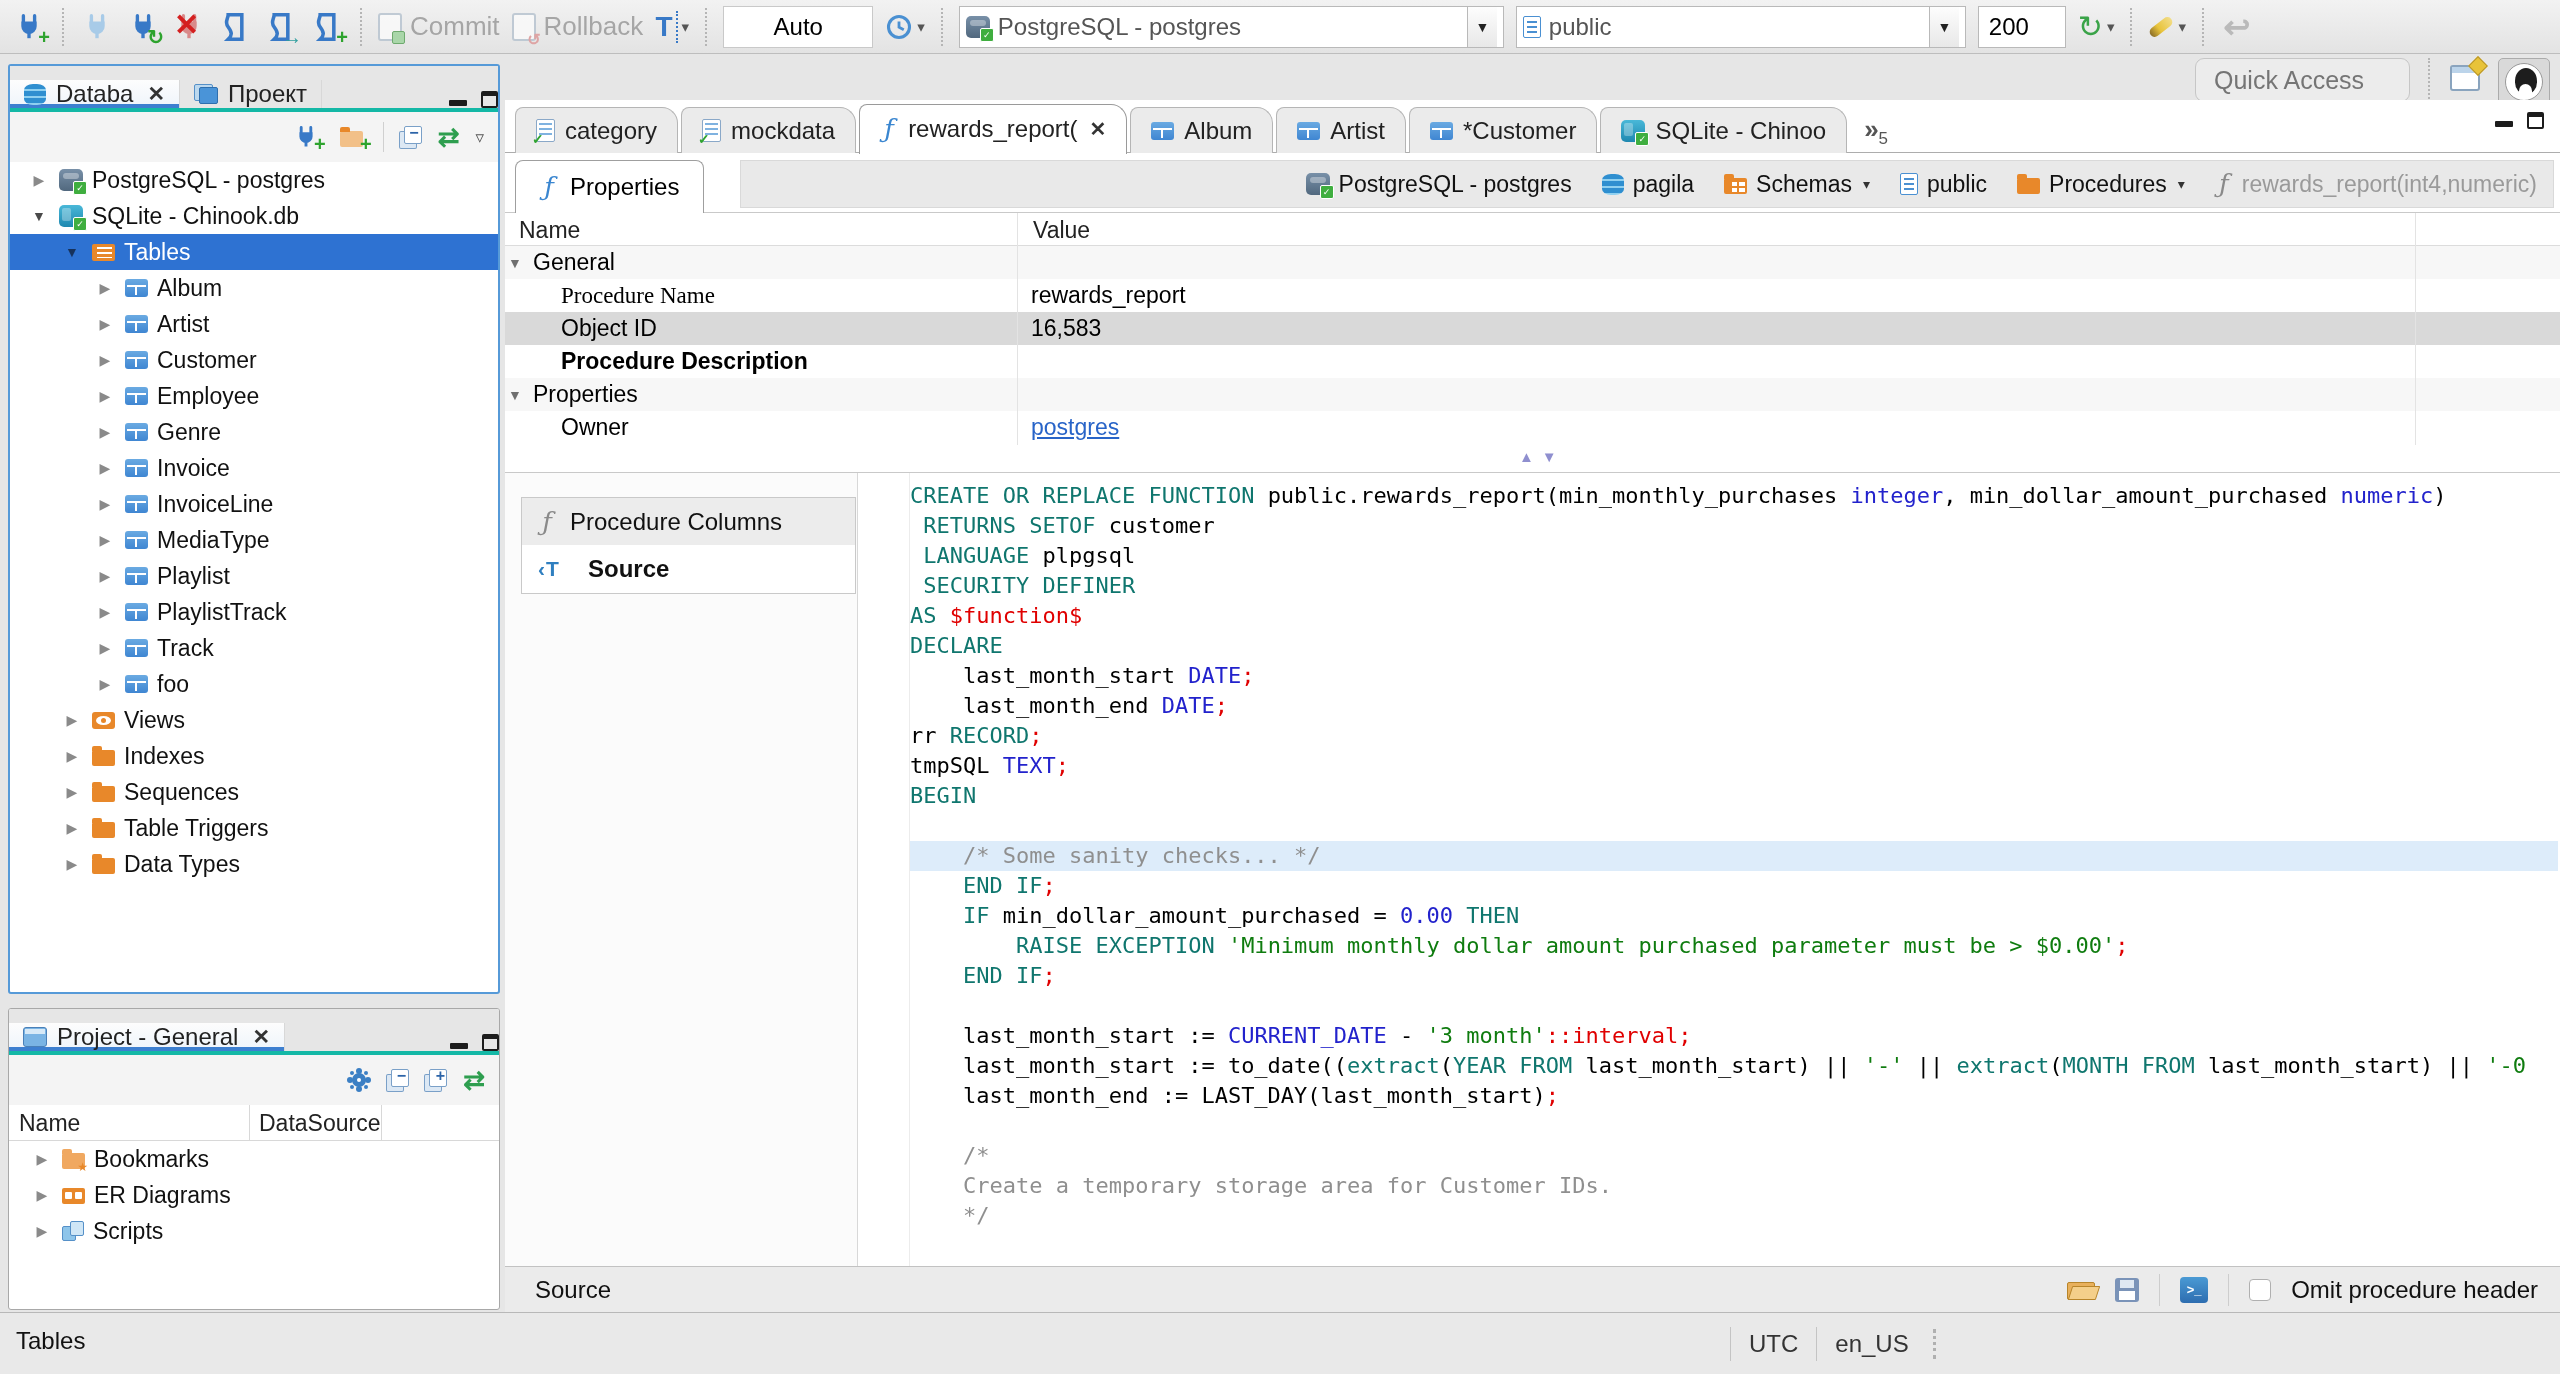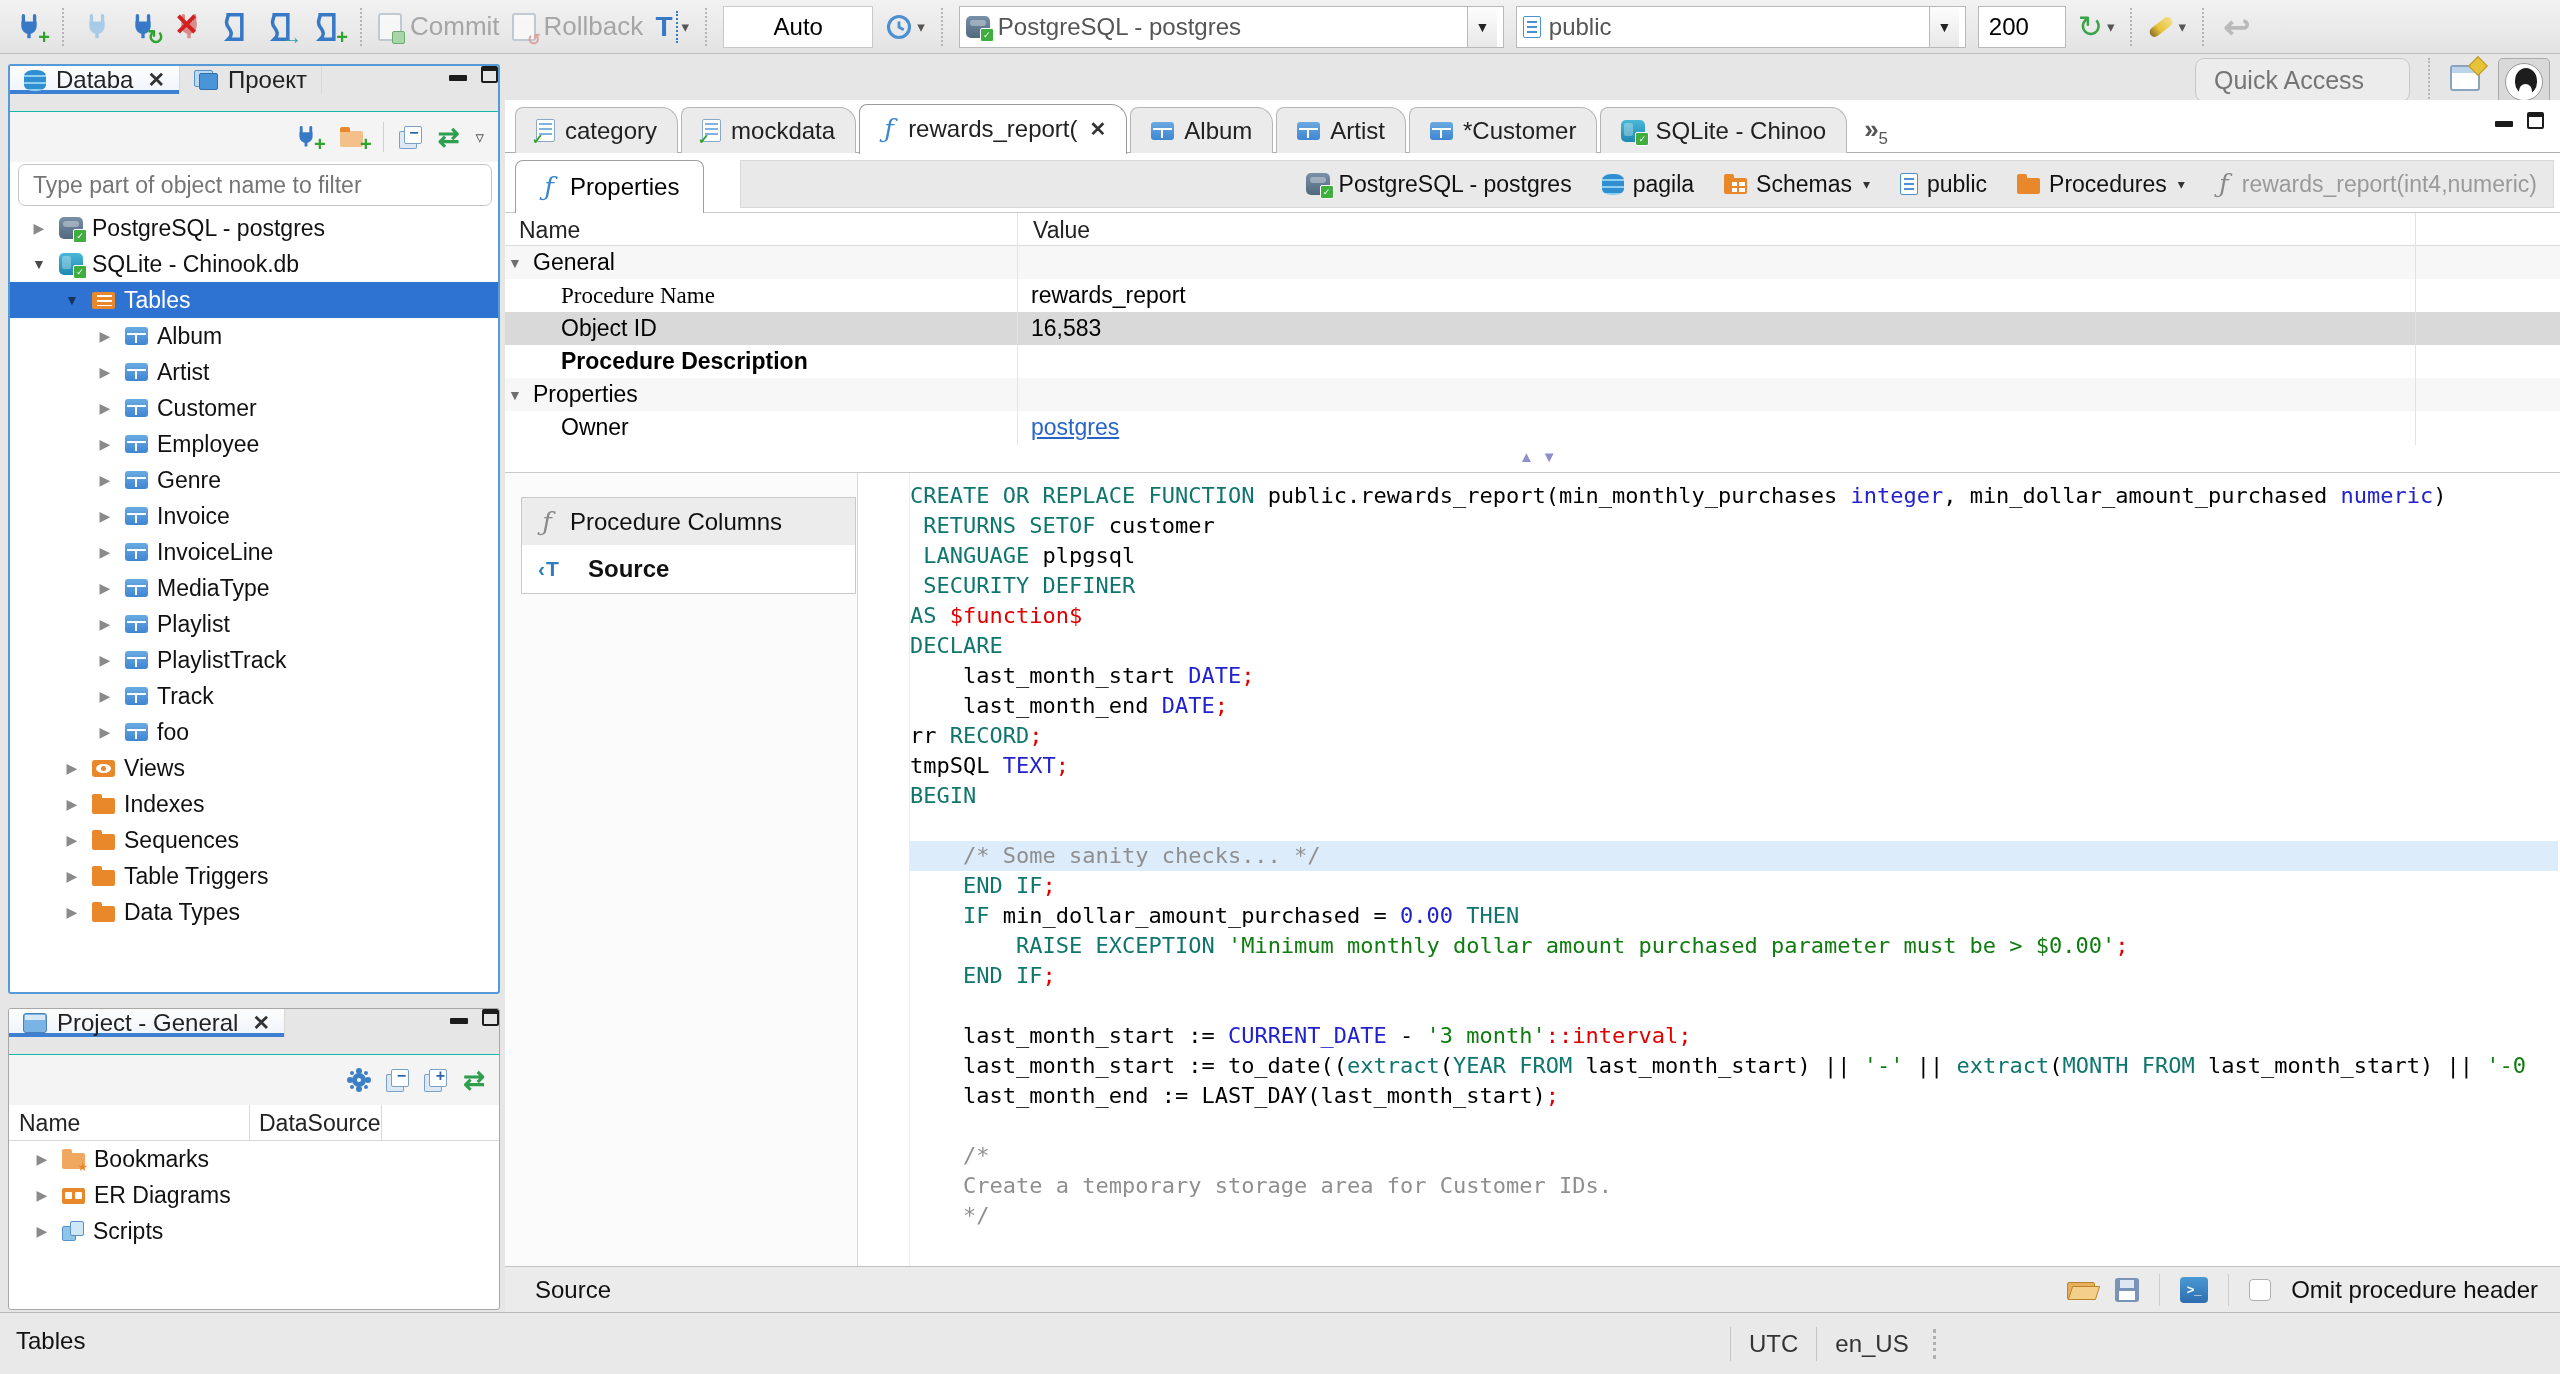--- a/index.html
+++ b/index.html
@@ -109,21 +109,21 @@
   .plus-badge{font-style:normal;position:absolute;right:-5px;bottom:-4px;color:#2ea32e;font-weight:bold;font-size:20px}
 
   .wb{display:inline-flex;gap:14px;align-items:center}
   .wb-min{width:18px;height:6px;background:#1c1c1c;border-radius:1px;margin-top:6px}
   .wb-max{width:17px;height:17px;border:2px solid #1c1c1c;border-top-width:5px;border-radius:2px}
   .xclose{color:#333;font-size:21px;font-weight:bold;margin-left:4px}
 
   
   .nav-panel{position:absolute;left:8px;top:64px;width:492px;height:930px;background:#fff;border:2px solid #569ad8;border-radius:3px;overflow:hidden}
   .proj-panel{position:absolute;left:8px;top:1008px;width:492px;height:302px;background:#fff;border:1px solid #a8a8a8;border-radius:3px;overflow:hidden}
-  .panel-tabs{height:46px;background:#e6e6e6;border-bottom:1px solid #14b8a6;display:flex;align-items:flex-start;}
+  .panel-tabs{height:46px;background:#e6e6e6;border-bottom:4px solid #14b8a6;display:flex;align-items:flex-end;}
   .ptab{display:flex;align-items:center;gap:10px;padding:0 14px;font-size:24px;color:#222;border-right:1px solid #d8d8d8}
   .ptab.active{background:linear-gradient(#fdfdfd,#eef4fb);box-shadow:inset 0 -4px 0 #3d7fd0}
   .panel-tabs .wb{margin-left:auto}
   .panel-toolbar{height:50px;display:flex;align-items:center;justify-content:flex-end;gap:16px;padding:0 14px;background:#f4f4f4}
   .pt-sep{width:1px;height:30px;background:#d0d0d0}
   .filter{display:block;margin:2px 8px 4px;width:474px;height:42px;border:1px solid #c6c6c6;border-radius:7px;font-size:23px;color:#666;padding:0 14px;font-family:"Liberation Sans",sans-serif}
   .tree{overflow:hidden}
   .tree-row{height:36px;display:flex;align-items:center;gap:9px;font-size:23px;color:#111;white-space:nowrap}
   .tree-row.sel{background:#2e72d2;color:#fff}
   .tarrow{width:22px;text-align:center;font-size:14px;color:#8a8a8a;flex:none}
@@ -346,21 +346,20 @@
         </span>
       <span class="tb-icon" style="min-width:30px;height:30px">
         <span class="ticon t-folder" style="background:#f2c088"></span>
           <em class="plus-badge">+</em>
         </span>
       <span class="pt-sep"></span>
       <span class="i-coll"></span>
       <span class="i-sync">⇄</span>
       <span class="i-chev">▿</span>
     </div>
-    <input class="filter" placeholder="Type part of object name to filter" style="">
     <div class="tree" id="db-tree">
         <div class="tree-row" style="padding-left: 18px;">
           <span class="tarrow">▶</span>
           <span class="ticon t-pg"></span>
           <span class="tlabel">PostgreSQL - postgres</span>
         </div>
         <div class="tree-row" style="padding-left: 18px;">
           <span class="tarrow exp">▼</span>
           <span class="ticon t-sqlite"></span>
           <span class="tlabel">SQLite - Chinook.db</span>

